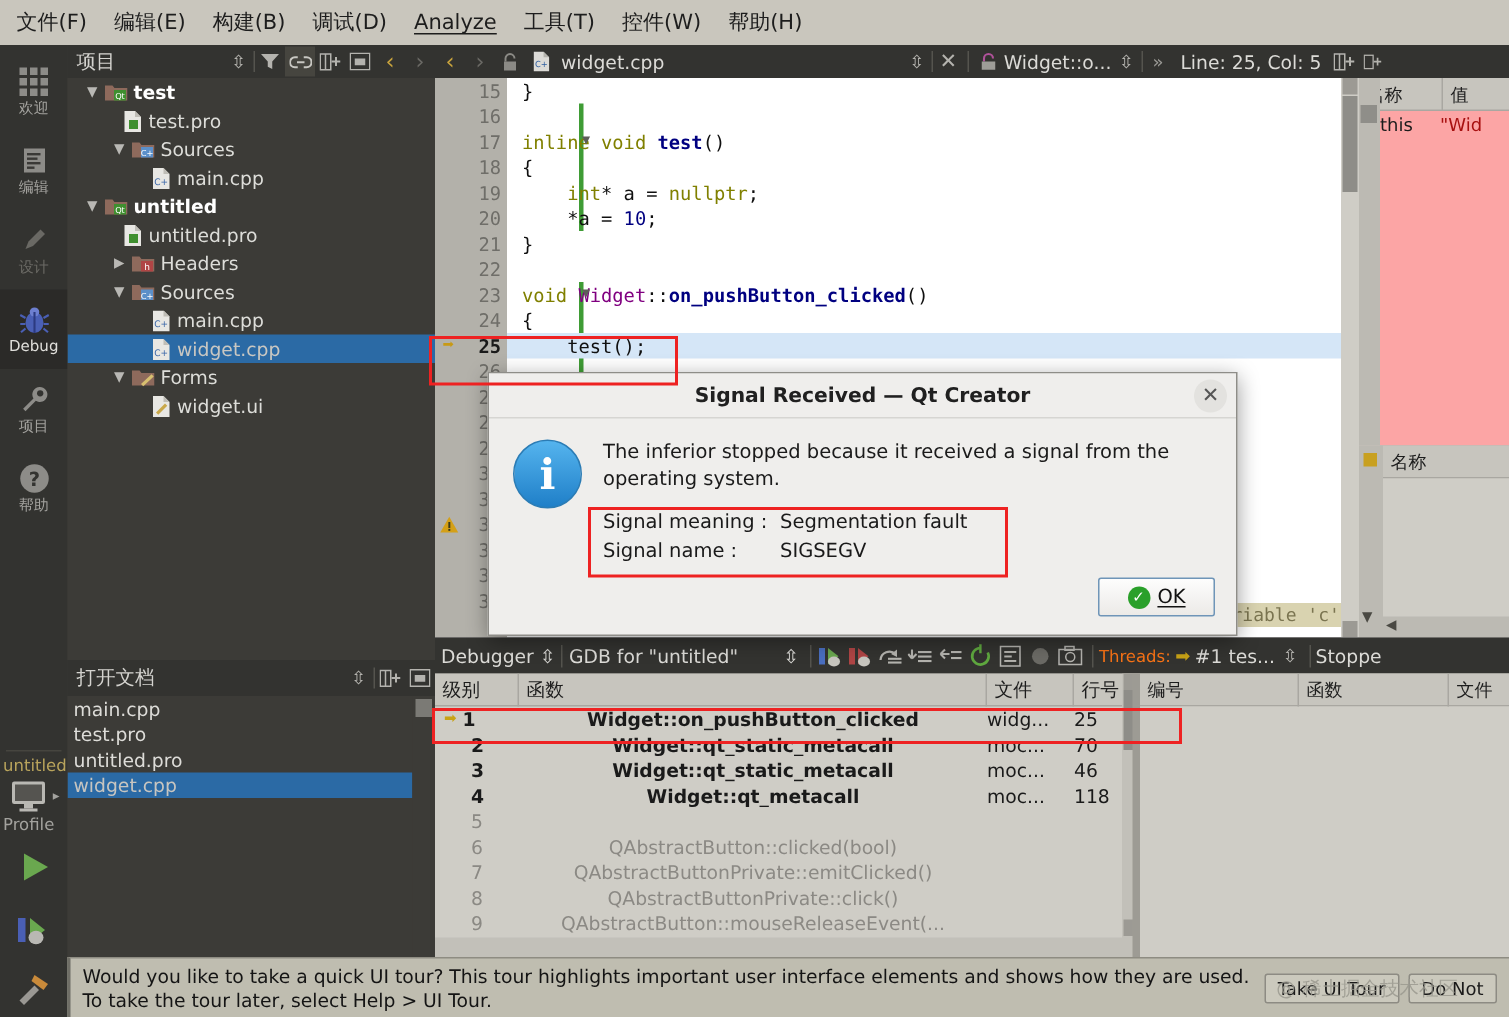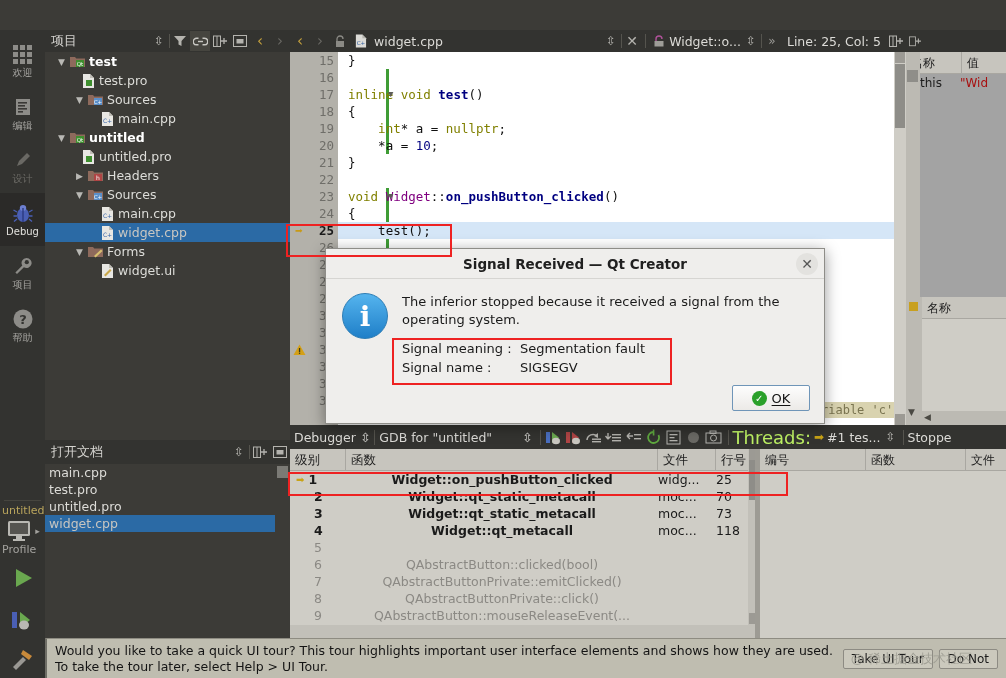--- a/index.html
+++ b/index.html
@@ -102,21 +102,21 @@
   .warnann {
     position:absolute; background:#d9d3b0; color:#7a7450; padding: 0 3px; height:16px; line-height:16px;
     font-family:"DejaVu Sans Mono", monospace; font-size:12px; white-space:nowrap; overflow:hidden;
   }
 
   
   .localsbar { position:absolute; left:906px; top:30px; width:100px; height:22px;}
   .localstbl { position:absolute; left:906px; top:52px; width:100px; height:245px; background:#cfcdc6; font-size:12px;}
   .hdrrow { display:flex; height:22px; align-items:center; background:#c7c5be; border-bottom:1px solid #a9a7a1; color:#1d1d1d;}
   .hdrcell { padding-left:5px; border-right:1px solid #a9a7a1; height:22px; line-height:22px; overflow:hidden; white-space:nowrap;}
-  .localsbody { background:#a3a3a3; height:223px; }
+  .localsbody { background:#fca5a5; height:223px; }
   .lrow { display:flex; height:18px; align-items:center; font-size:12px; color:#1b1b1b; }
   .lrow .exp { width:14px; text-align:center; color:#333; font-size:8px; }
   .lrow .val { color:#a81010; }
   .bptbl { position:absolute; left:906px; top:297px; width:100px; height:128px; background:#cfcdc6;}
 
   
   .dbgbar { position: absolute; left: 290px; top: 425px; width: 716px; height: 24px; }
   .combo {
     display:flex; align-items:center; gap:4px; padding:0 4px; height:22px;
     color:#dcdbd7; font-size:12.5px; white-space:nowrap;
@@ -189,20 +189,30 @@
              display:flex;align-items:center;justify-content:center;}
 
   
   .redbox { position:absolute; border:2.5px solid #ee2222; pointer-events:none; }
 </style>
 </head>
 <body>
 
 <div id="app">
 
+  <div class="menubar">
+    <div class="mi">文件(F)</div>
+    <div class="mi">编辑(E)</div>
+    <div class="mi">构建(B)</div>
+    <div class="mi">调试(D)</div>
+    <div class="mi" style="text-decoration:underline; text-underline-offset:3px; text-decoration-skip-ink:none;">Analyze</div>
+    <div class="mi">工具(T)</div>
+    <div class="mi">控件(W)</div>
+    <div class="mi">帮助(H)</div>
+  </div>
 
   <div class="activitybar">
 
     <div class="abitem" style="margin-top:4px;">
       <span class="abicon">
         <span class="grid-ico">
             <i></i>
             <i></i>
             <i></i>
             <i></i>
@@ -707,21 +717,21 @@
         </svg>
     </span>
     <span class="tbicon">
       <svg width="17" height="14" viewBox="0 0 17 14">
           <rect x="1" y="3" width="15" height="10" stroke="#b4b3ae" fill="none"></rect>
           <rect x="5" y="1" width="6" height="2.5" stroke="#b4b3ae" fill="none"></rect>
           <circle cx="8.5" cy="8" r="3" stroke="#b4b3ae" fill="none"></circle>
         </svg>
     </span>
     <span style="width:1px;height:15px;background:#55544e;margin:0 4px;"></span>
-    <span style="color:#bef264;font-size:18px;">Threads:</span>
+    <span style="color:#f97316;font-size:11px;">Threads:</span>
     <span style="color:#c8a316;padding:0 3px;">➡</span>
     <span style="color:#dcdbd7;font-size:12.5px;">#1 tes...</span>
     <span class="tbicon">⇳</span>
     <span style="width:1px;height:15px;background:#55544e;margin:0 3px;"></span>
     <span style="color:#dcdbd7;font-size:12.5px;">Stoppe</span>
   </div>
 
   <div class="stacktbl">
     <div class="hdrrow">
       <div class="hdrcell" style="width:56px;">级别</div>
@@ -748,21 +758,21 @@
         <span class="stc-file">moc...</span>
         <span class="stc-line">70</span>
       </div>
       <div class="strow">
         <span class="stc-lvl">
             <span style="width:14px;"></span>
             <span style="font-weight:bold;">3</span>
           </span>
         <span class="stc-fn" style="font-weight:bold;">Widget::qt_static_metacall</span>
         <span class="stc-file">moc...</span>
-        <span class="stc-line">73</span>
+        <span class="stc-line">46</span>
       </div>
       <div class="strow">
         <span class="stc-lvl">
             <span style="width:14px;"></span>
             <span style="font-weight:bold;">4</span>
           </span>
         <span class="stc-fn" style="font-weight:bold;">Widget::qt_metacall</span>
         <span class="stc-file">moc...</span>
         <span class="stc-line">118</span>
       </div>

